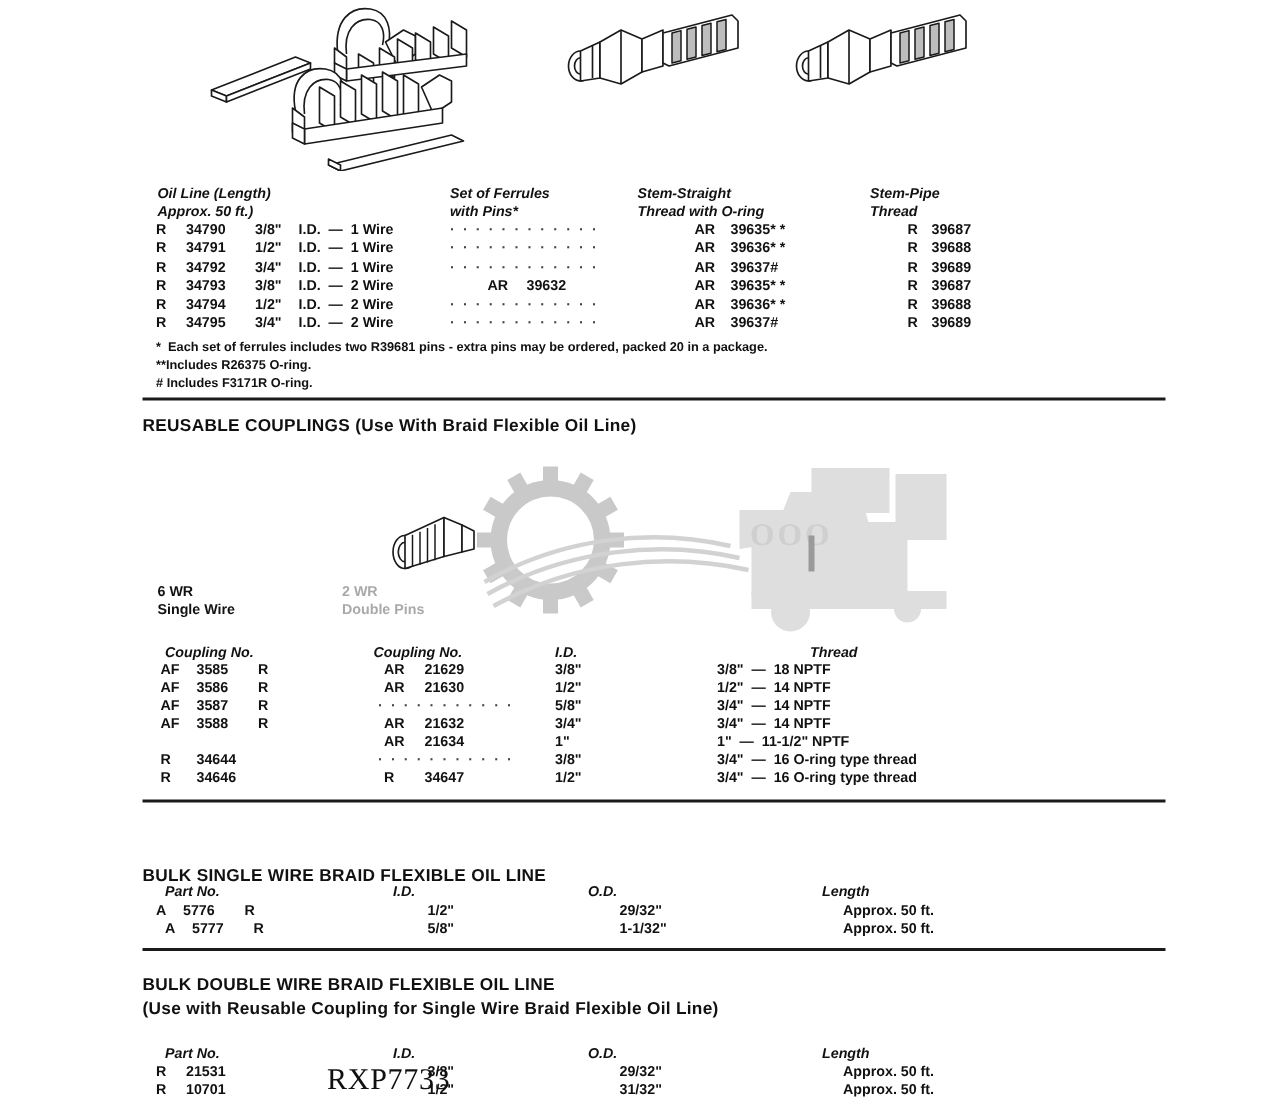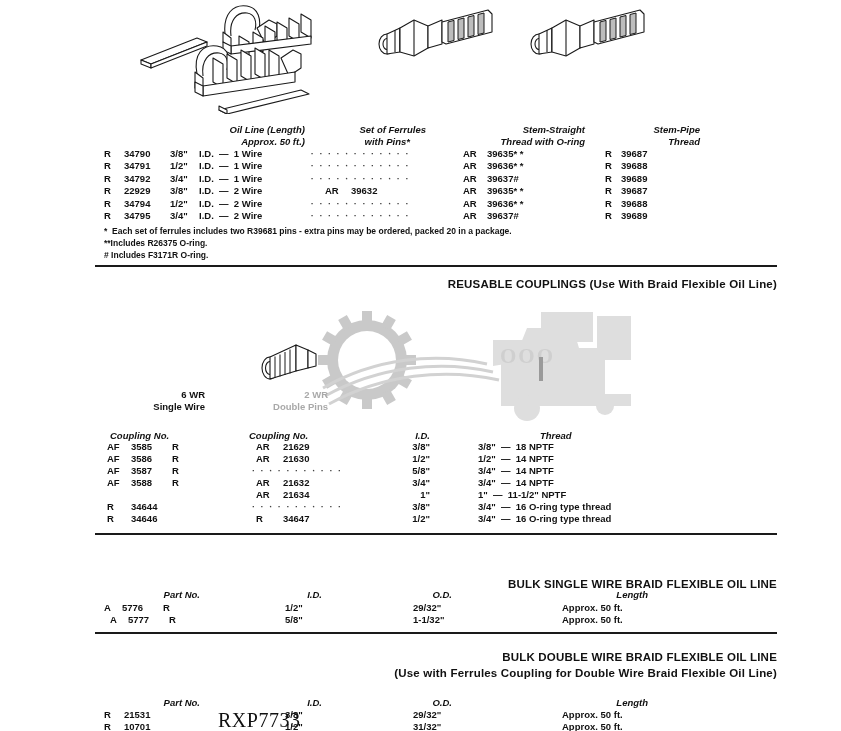--- a/index.html
+++ b/index.html
@@ -55,21 +55,21 @@
   .cell{
     font-size:9.5px;font-weight:bold;
   }
   .note{font-size:8.5px;font-weight:bold;}
   .dots{font-size:9.5px;font-weight:bold;letter-spacing:1.4px;color:#444;}
   .faded{color:#a9a9a9;}
   .stamp{
     font-family:"Liberation Serif", serif;
     font-size:20px;font-weight:normal;letter-spacing:.5px;
   }
-  .ctr{text-align:right;}
+  .ctr{text-align:left;}
 </style>
 </head>
 <body>
 
 <div class="page">
 
   <div class="watermark">
     <svg width="360" height="130" viewBox="0 0 360 130">
       <g fill="#d8d8d8" stroke="none">
 
@@ -183,21 +183,21 @@
         <path d="M88 13.5 L94 12 L94 32 L88 33.5 Z"></path>
         <path d="M98 11 L104 9.5 L104 29.5 L98 31 Z"></path>
         <path d="M108 8.5 L114 7 L114 27 L108 28.5 Z"></path>
       </g>
     </g>
   </svg>
 
   <div class="t colhdr ctr" style="left:105px;top:124px;width:200px;">Oil Line (Length)</div>
   <div class="t colhdr ctr" style="left:105px;top:136px;width:200px;">Approx. 50 ft.)</div>
 
-  <div class="t colhdr ctr" style="left:316px;top:124px;width:110px;">Set of Ferrules</div>
+  <div class="t colhdr ctr" style="left:300px;top:124px;width:110px;">Set of Ferrules</div>
   <div class="t colhdr ctr" style="left:300px;top:136px;width:110px;">with Pins*</div>
 
   <div class="t colhdr ctr" style="left:425px;top:124px;width:160px;">Stem-Straight</div>
   <div class="t colhdr ctr" style="left:425px;top:136px;width:160px;">Thread with O-ring</div>
 
   <div class="t colhdr ctr" style="left:580px;top:124px;width:120px;">Stem-Pipe</div>
   <div class="t colhdr ctr" style="left:580px;top:136px;width:120px;">Thread</div>
 
   <div id="oilline-rows">
       <div>
@@ -228,21 +228,21 @@
         <div class="t cell" style="left: 170px; top: 172.8px;">3/4"</div>
         <div class="t cell" style="left: 199px; top: 172.8px;">I.D.  —  1 Wire</div>
         <div class="t dots ctr" style="left: 300px; top: 172.8px; width: 110px;">· · · · · · · · · · · ·</div>
         <div class="t cell" style="left: 463px; top: 172.8px;">AR</div>
         <div class="t cell" style="left: 487px; top: 172.8px;">39637#</div>
         <div class="t cell" style="left: 605px; top: 172.8px;">R</div>
         <div class="t cell" style="left: 621px; top: 172.8px;">39689</div>
       </div>
       <div>
         <div class="t cell" style="left: 104px; top: 185.2px;">R</div>
-        <div class="t cell" style="left: 124px; top: 185.2px;">22929</div>
+        <div class="t cell" style="left: 124px; top: 185.2px;">34793</div>
         <div class="t cell" style="left: 170px; top: 185.2px;">3/8"</div>
         <div class="t cell" style="left: 199px; top: 185.2px;">I.D.  —  2 Wire</div>
         <div class="t cell" style="left: 325px; top: 185.2px;">AR</div>
         <div class="t cell" style="left: 351px; top: 185.2px;">39632</div>
         <div class="t cell" style="left: 463px; top: 185.2px;">AR</div>
         <div class="t cell" style="left: 487px; top: 185.2px;">39635* *</div>
         <div class="t cell" style="left: 605px; top: 185.2px;">R</div>
         <div class="t cell" style="left: 621px; top: 185.2px;">39687</div>
       </div>
       <div>
@@ -387,21 +387,21 @@
         <div class="t cell" style="left: 128px; top: 614.4px;">5777</div>
         <div class="t cell" style="left: 169px; top: 614.4px;">R</div>
         <div class="t cell" style="left: 285px; top: 614.4px;">5/8"</div>
         <div class="t cell" style="left: 413px; top: 614.4px;">1-1/32"</div>
         <div class="t cell" style="left: 562px; top: 614.4px;">Approx. 50 ft.</div>
       </div>
     </div>
 
   <div class="rule" style="top:632px;"></div>
   <div class="t hdr ctr" style="left:95px;top:651px;width:682px;">BULK DOUBLE WIRE BRAID FLEXIBLE OIL LINE</div>
-  <div class="t hdr ctr" style="left:95px;top:667px;width:682px;">(Use with Ferrules Coupling for Double Wire Braid Flexible Oil Line)</div>
+  <div class="t hdr ctr" style="left:95px;top:667px;width:682px;">(Use with Reusable Coupling for Single Wire Braid Flexible Oil Line)</div>
 
   <div class="t colhdr ctr" style="left:110px;top:697px;width:90px;">Part No.</div>
   <div class="t colhdr ctr" style="left:262px;top:697px;width:60px;">I.D.</div>
   <div class="t colhdr ctr" style="left:392px;top:697px;width:60px;">O.D.</div>
   <div class="t colhdr ctr" style="left:548px;top:697px;width:100px;">Length</div>
 
   <div id="bulkdouble-rows">
       <div>
         <div class="t cell" style="left: 104px; top: 709px;">R</div>
         <div class="t cell" style="left: 124px; top: 709px;">21531</div>

